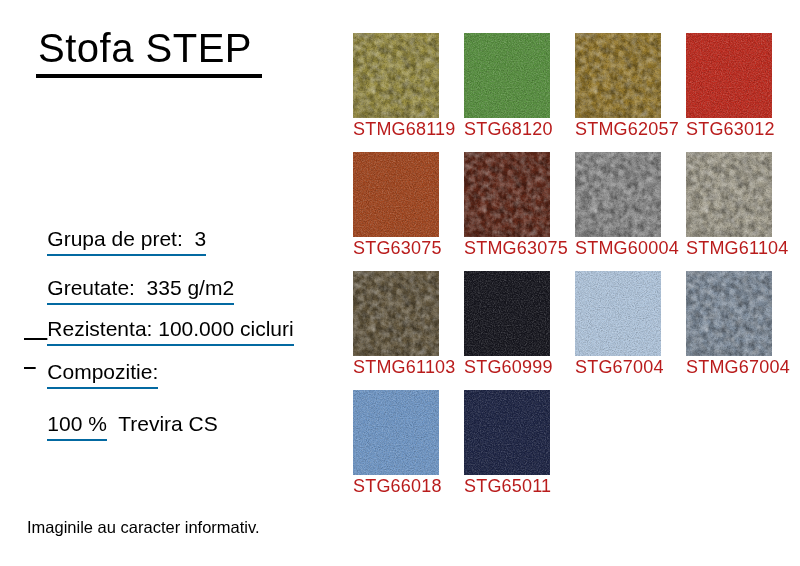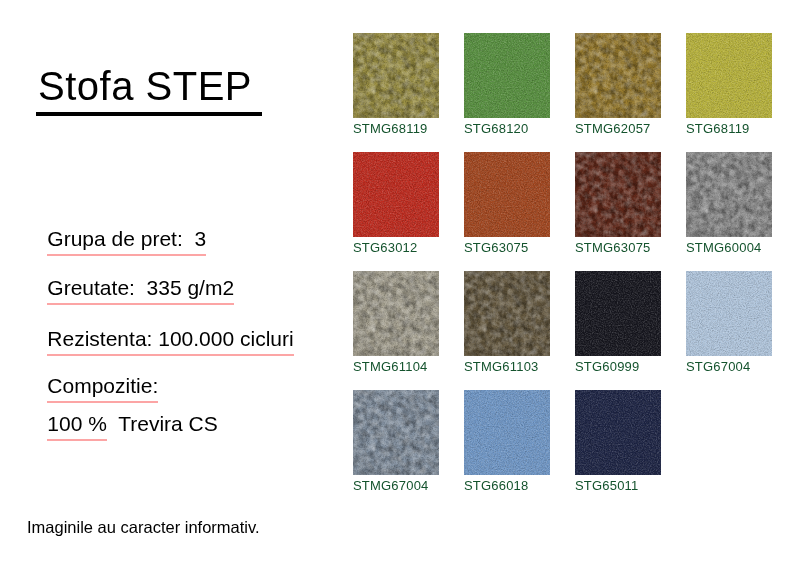--- a/index.html
+++ b/index.html
@@ -14,61 +14,60 @@
   .page{position:absolute;inset:0;background:#fff;}
 
   
   .title{
     position:absolute;left:36px;top:27px;
     font-size:40px;line-height:42px;letter-spacing:0.5px;
     display:inline-block;
     border-bottom:4px solid #000;
     padding:0 10px 5px 2px;
     white-space:pre-wrap;
-    margin-top:38px;
   }
   .spec{
     position:absolute;left:24px;
     font-size:21px;line-height:24px;
     white-space:pre-wrap;
   }
   .u{
     display:inline-block;
-    border-bottom:2px solid #fca5a5;
+    border-bottom:2px solid #0369a1;
     padding-bottom:3px;
     white-space:pre-wrap;
   }
   .spec-grupa{top:203px;}
   .spec-greutate{top:252px;text-align:right;}
-  .spec-rezistenta{top:303px;}
-  .spec-compozitie{top:350px;}
+  .spec-rezistenta{top:293px;text-decoration:underline;}
+  .spec-compozitie{top:336px;}
   .spec-compozitie-value{top:388px;}
 
   .disclaimer{
     position:absolute;left:27px;top:465px;
     font-size:16.5px;line-height:25px;
     white-space:pre-wrap;
   }
 
   
   .grid{
     position:absolute;left:353px;top:33px;
     width:420px;
     display:grid;
     grid-template-columns:repeat(4,86px);
     column-gap:25px;
     row-gap:16px;
   }
   .cell{width:86px;}
   .swatch-svg{width:86px;height:85px;display:block;}
   .code{
-    font-size:13px;
+    font-size:18px;
     line-height:14px;
     margin-top:4px;
-    color:#14532d;
+    color:#b91c1c;
     letter-spacing:0.2px;
     white-space:nowrap;
   }
   
   svg.weave  .ov-mel-d, svg.weave  .ov-mel-l{display:none;}
   svg.melange .ov-wv-l{display:none;}
   .ov-wv-d{opacity:0.22;}
   .ov-wv-l{opacity:0.20;}
   .ov-mel-d{opacity:0.50;}
   .ov-mel-l{opacity:0.42;}
@@ -157,30 +156,20 @@
       <svg class="swatch-svg melange">
         <rect width="100%" height="100%" fill="#9a7d2f"></rect>
         <rect class="ov-wv-d" width="100%" height="100%" filter="url(#fwvd)"></rect>
         <rect class="ov-wv-l" width="100%" height="100%" filter="url(#fwvl)"></rect>
         <rect class="ov-mel-d" width="100%" height="100%" filter="url(#fmld)"></rect>
         <rect class="ov-mel-l" width="100%" height="100%" filter="url(#fmll)"></rect>
       </svg>
       <div class="code">STMG62057</div>
     </div>
 
-    <div class="cell">
-      <svg class="swatch-svg weave">
-        <rect width="100%" height="100%" fill="#b7b23c"></rect>
-        <rect class="ov-wv-d" width="100%" height="100%" filter="url(#fwvd)"></rect>
-        <rect class="ov-wv-l" width="100%" height="100%" filter="url(#fwvl)"></rect>
-        <rect class="ov-mel-d" width="100%" height="100%" filter="url(#fmld)"></rect>
-        <rect class="ov-mel-l" width="100%" height="100%" filter="url(#fmll)"></rect>
-      </svg>
-      <div class="code">STG68119</div>
-    </div>
 
     <div class="cell">
       <svg class="swatch-svg weave">
         <rect width="100%" height="100%" fill="#bd2a1e"></rect>
         <rect class="ov-wv-d" width="100%" height="100%" filter="url(#fwvd)"></rect>
         <rect class="ov-wv-l" width="100%" height="100%" filter="url(#fwvl)"></rect>
         <rect class="ov-mel-d" width="100%" height="100%" filter="url(#fmld)"></rect>
         <rect class="ov-mel-l" width="100%" height="100%" filter="url(#fmll)"></rect>
       </svg>
       <div class="code">STG63012</div>

